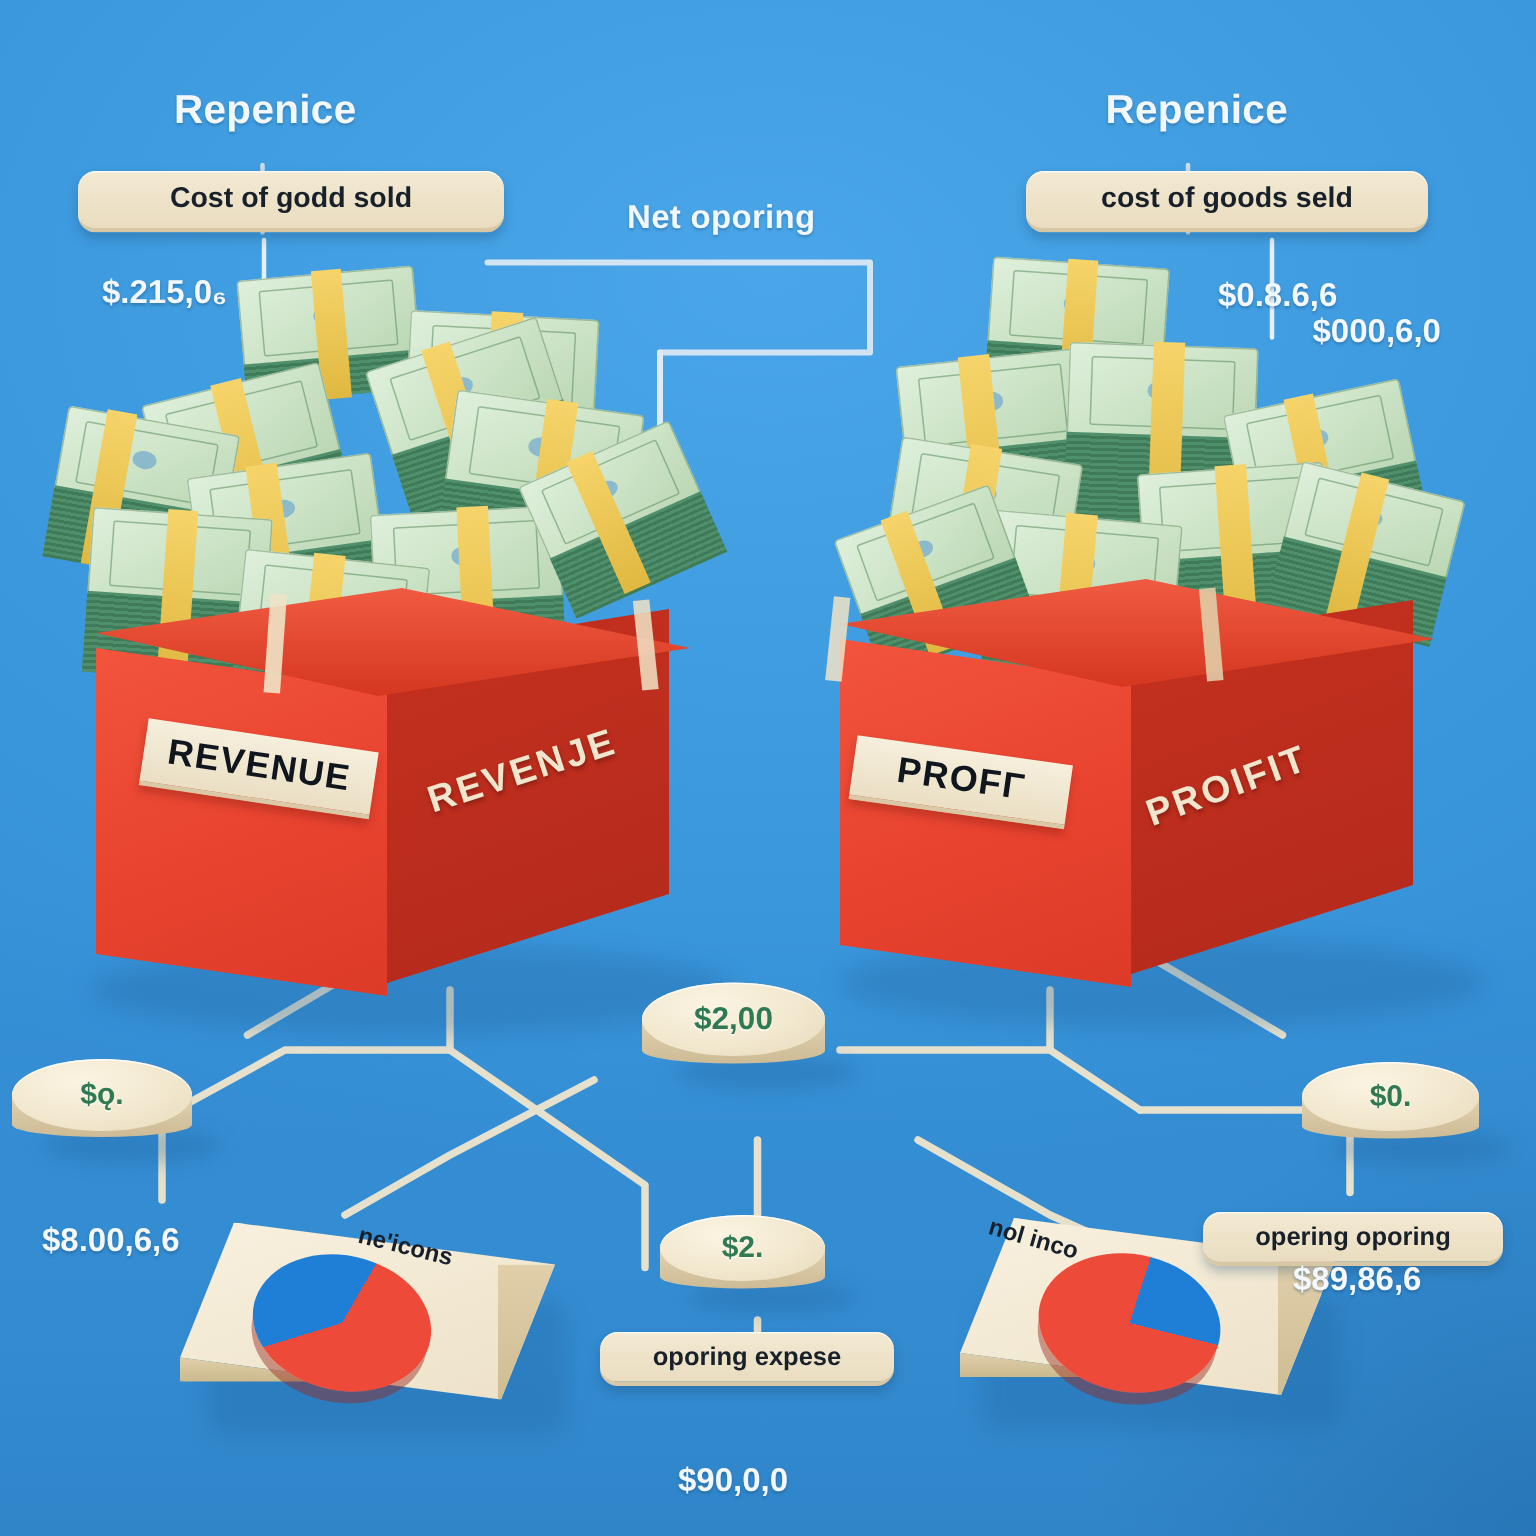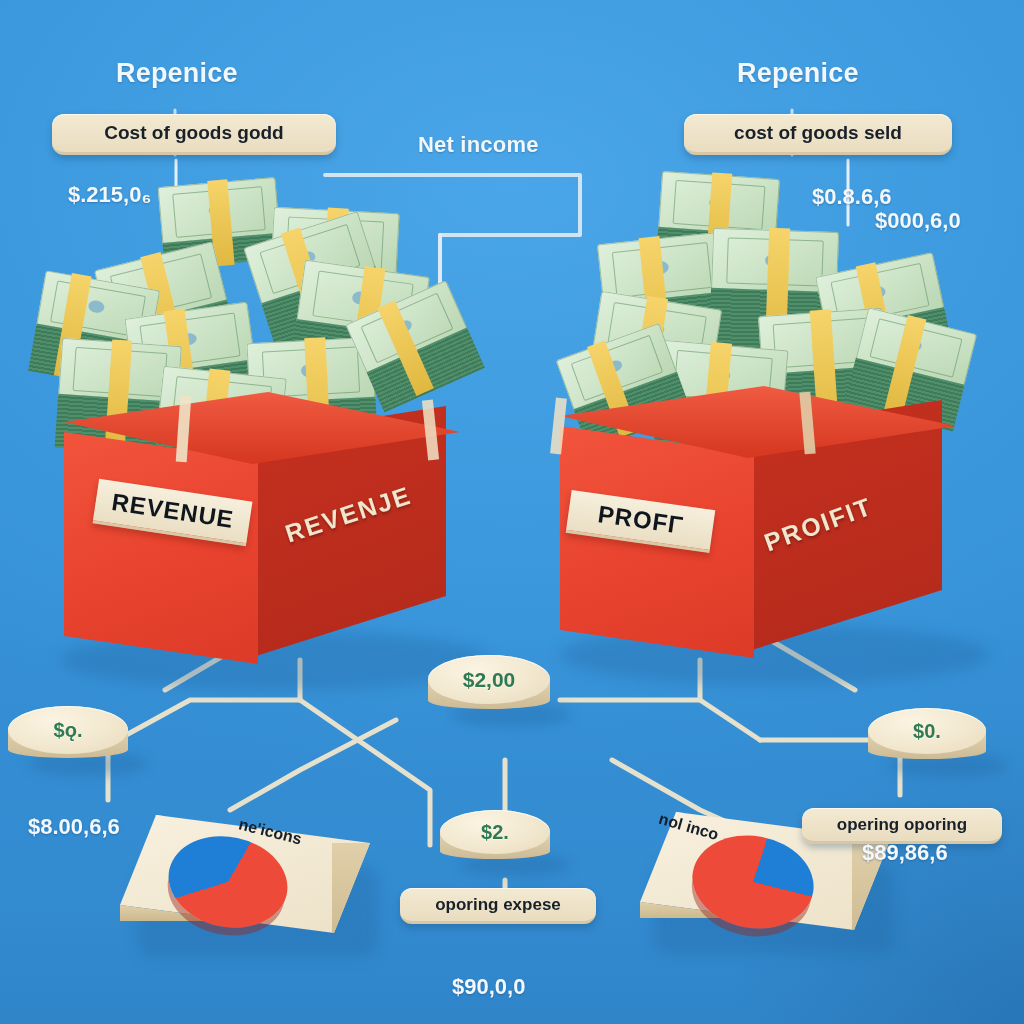--- a/index.html
+++ b/index.html
@@ -125,23 +125,23 @@
       <path d="M612,760 L700,810 L800,855"></path>
       <path d="M505,760 L505,820"></path>
       <path d="M505,880 L505,905"></path>
       <path d="M165,690 L250,640"></path>
       <path d="M855,690 L770,640"></path>
     </g>
   </svg>
 
   <div class="cap title-text" style="left:116px;top:58px;text-align:right;">Repenice</div>
   <div class="cap title-text" style="left:737px;top:58px;">Repenice</div>
-  <div class="cap netinc" style="left:418px;top:132px;">Net income</div>
-
-  <div class="plaque small" style="left:52px;top:114px;width:252px;">Cost of goods godd</div>
+  <div class="cap netinc" style="left:418px;top:132px;">Net oporing</div>
+
+  <div class="plaque small" style="left:52px;top:114px;width:252px;">Cost of godd sold</div>
   <div class="plaque small" style="left:684px;top:114px;width:236px;">cost of goods seld</div>
 
   <div class="amt" style="left:68px;top:182px;">$.215,0₆</div>
   <div class="amt" style="left:812px;top:184px;">$0.8.6,6</div>
   <div class="amt" style="left:875px;top:208px;">$000,6,0</div>
 
   <div class="box">
     <div class="shadow" style="left:60px;top:630px;width:430px;height:60px;"></div>
 
     <div>

